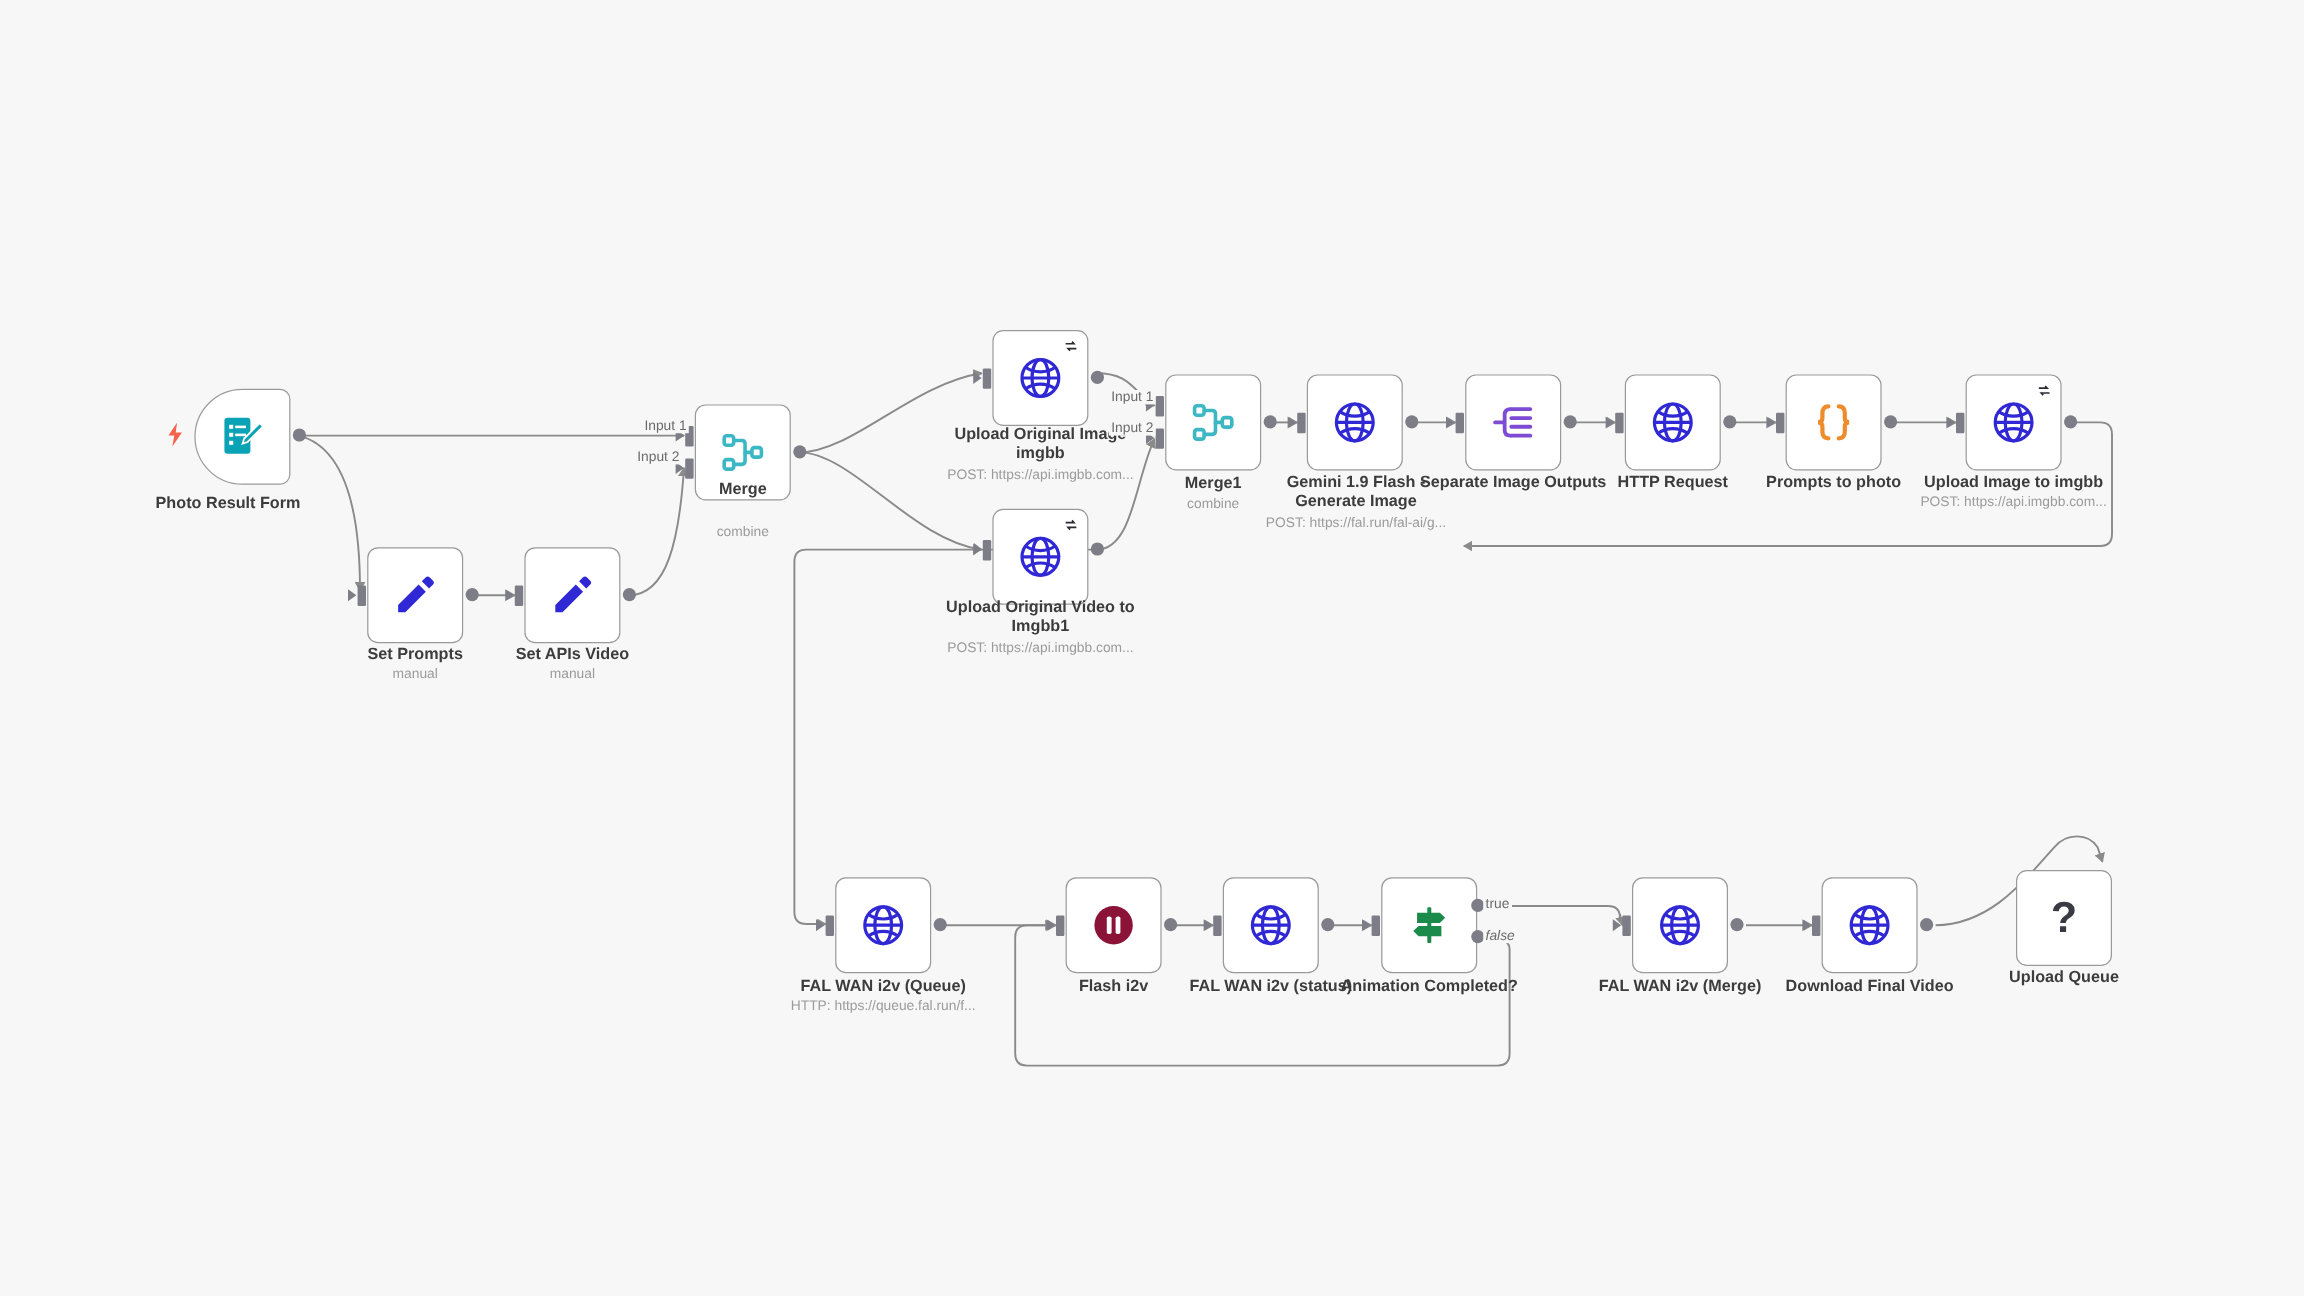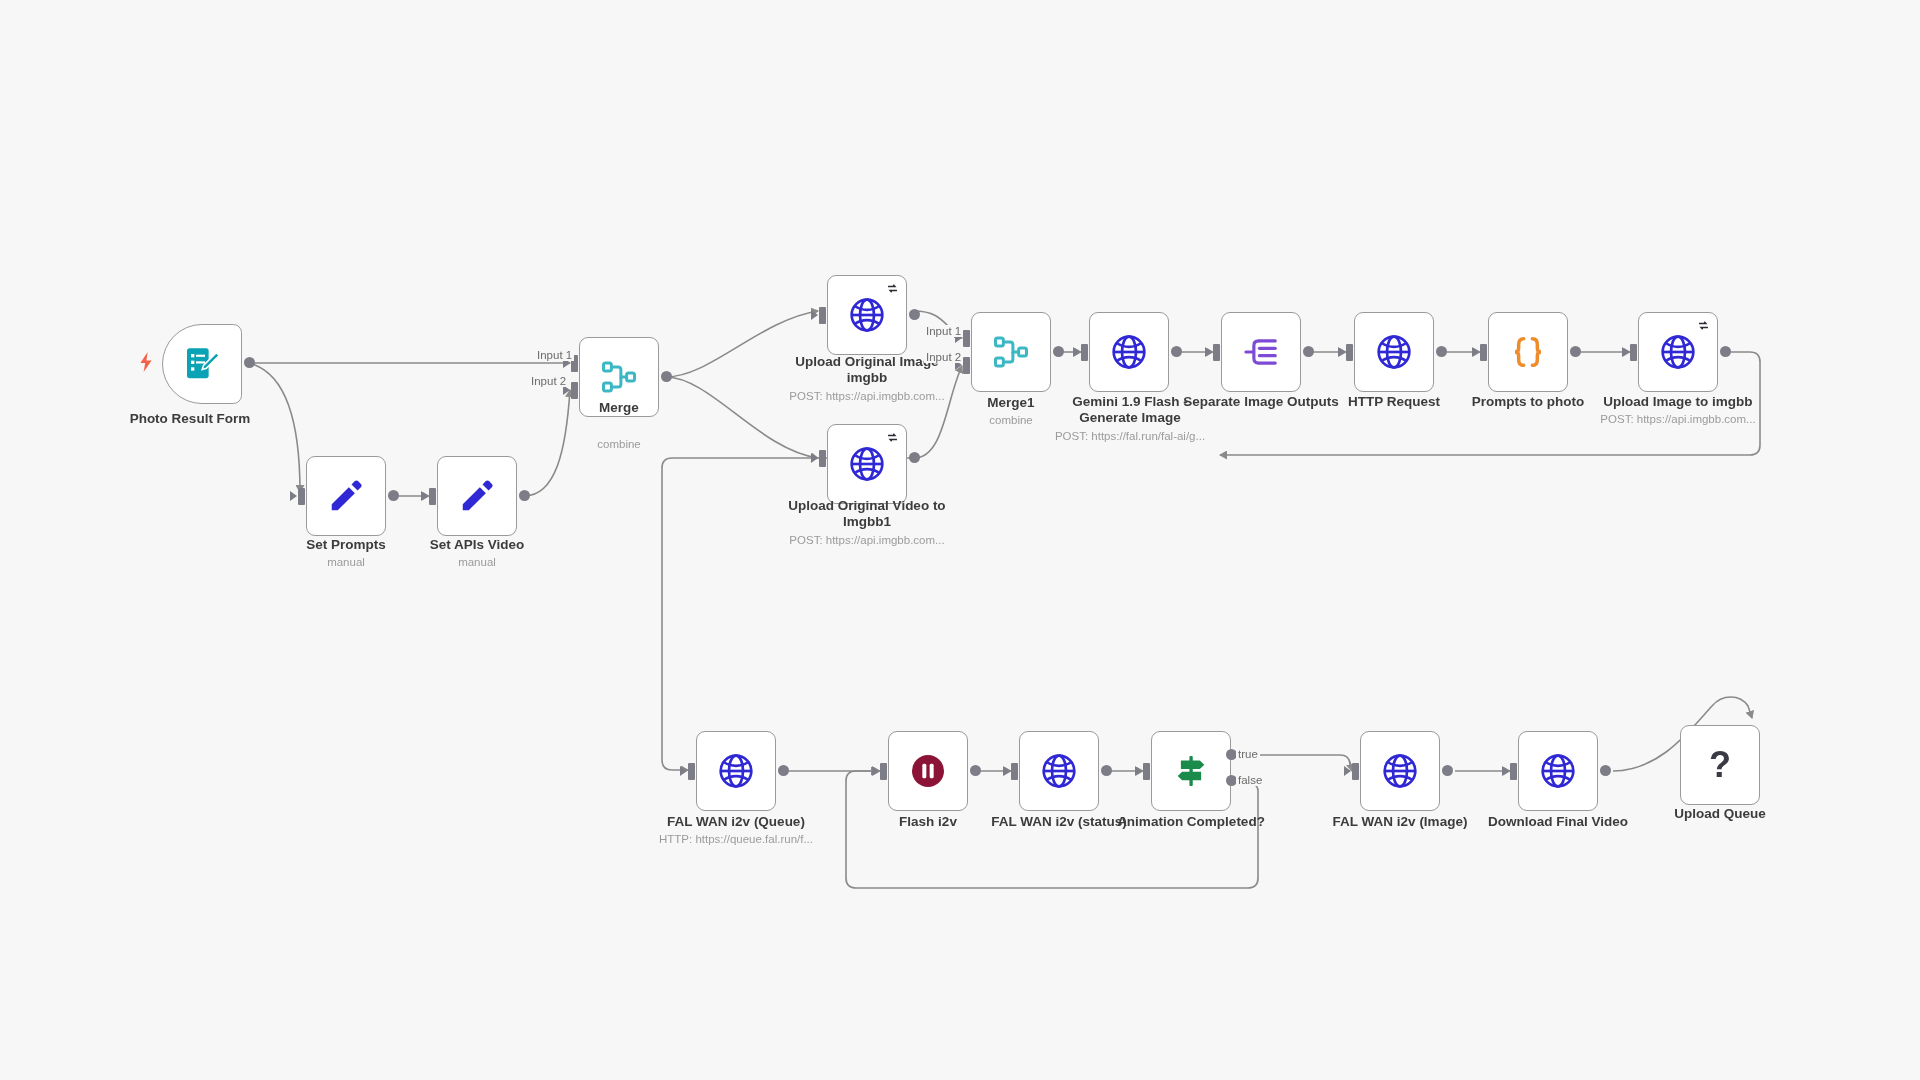--- a/index.html
+++ b/index.html
@@ -448,21 +448,21 @@
         <ellipse cx="12" cy="12" rx="4.2" ry="9.2"></ellipse>
         <line x1="2.8" y1="12" x2="21.2" y2="12"></line>
         <path d="M4.6 6.6 A 13 13 0 0 0 19.4 6.6"></path>
         <path d="M4.6 17.4 A 13 13 0 0 1 19.4 17.4"></path>
       </g>
     </svg>
   </div>
   <div class="in-arrow" style="left:1344px;top:766px;"></div>
   <div class="in-port" style="left:1352px;top:763px;"></div>
   <div class="port" style="left:1442px;top:765px;"></div>
-  <div class="node-label" style="left:1320px;top:814px;width:160px;">FAL WAN i2v (Image)</div>
+  <div class="node-label" style="left:1320px;top:814px;width:160px;">FAL WAN i2v (Merge)</div>
 
   <div class="node" style="left:1518px;top:731px;">
     <svg class="icon" width="40" height="40" viewBox="0 0 24 24">
       <g fill="none" stroke="#2f28d4" stroke-width="1.6">
         <circle cx="12" cy="12" r="9.2"></circle>
         <ellipse cx="12" cy="12" rx="4.2" ry="9.2"></ellipse>
         <line x1="2.8" y1="12" x2="21.2" y2="12"></line>
         <path d="M4.6 6.6 A 13 13 0 0 0 19.4 6.6"></path>
         <path d="M4.6 17.4 A 13 13 0 0 1 19.4 17.4"></path>
       </g>
@@ -476,15 +476,15 @@
   <div class="node" style="left:1680px;top:725px;">
     <span class="qmark">?</span>
   </div>
   <div class="node-label" style="left:1640px;top:806px;width:160px;">Upload Queue</div>
 
   <div class="edge-label" style="left:535px;top:349px;">Input 1</div>
   <div class="edge-label" style="left:529px;top:375px;">Input 2</div>
   <div class="edge-label" style="left:924px;top:325px;">Input 1</div>
   <div class="edge-label" style="left:924px;top:351px;">Input 2</div>
   <div class="edge-label" style="left:1236px;top:748px;">true</div>
-  <div class="edge-label" style="left:1236px;top:774px;">false</div>
+  <div class="edge-label" style="left:1236px;top:774px;font-style:italic;">false</div>
 
 </div>
 
 </body></html>

